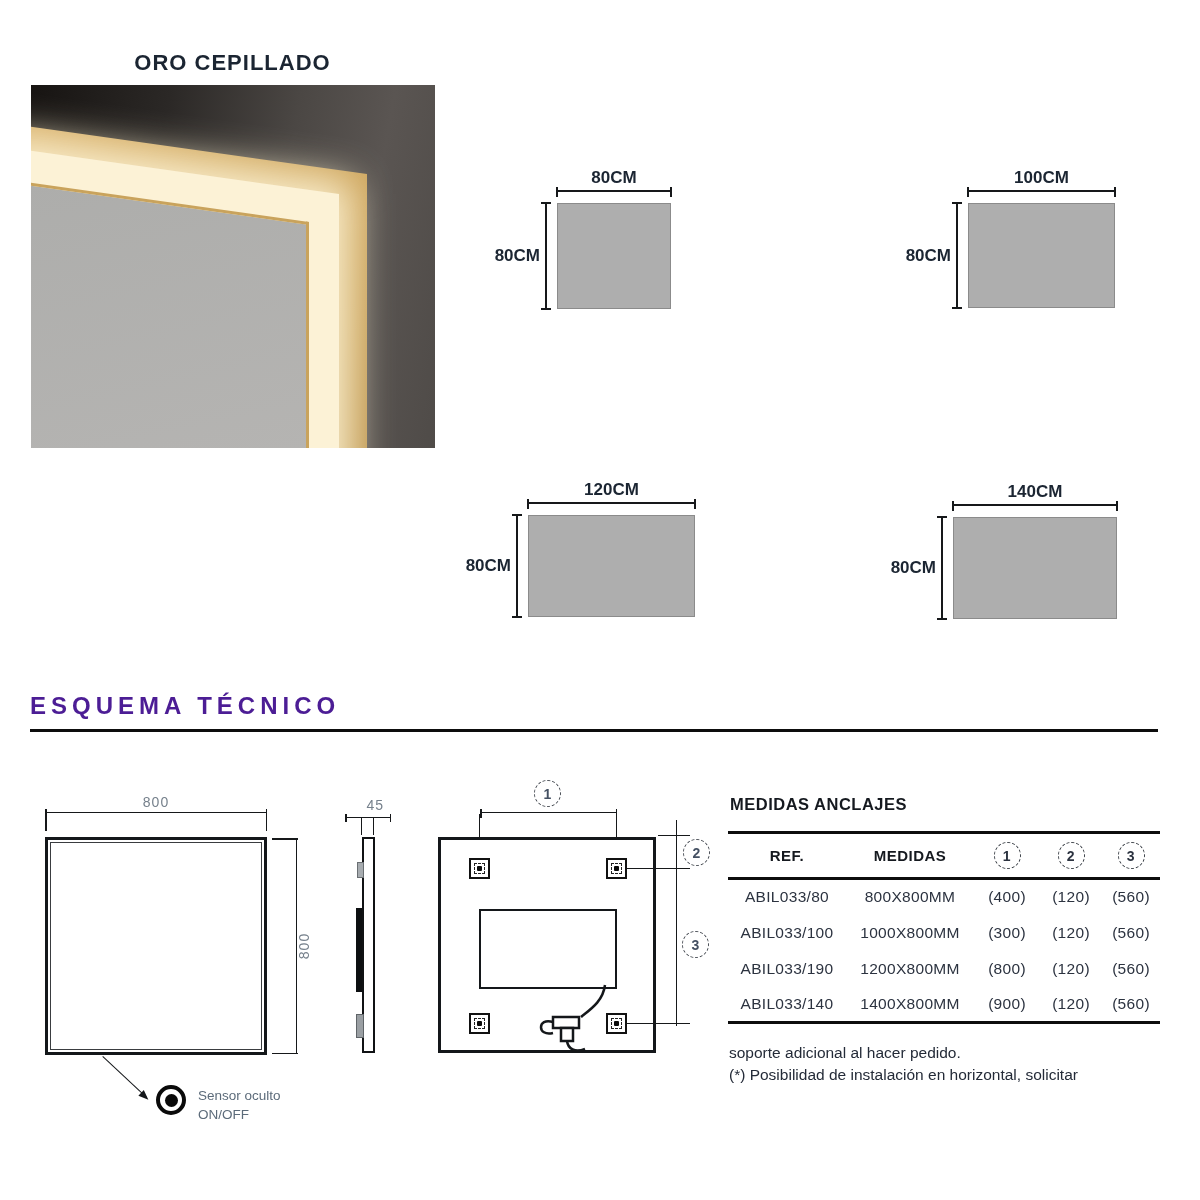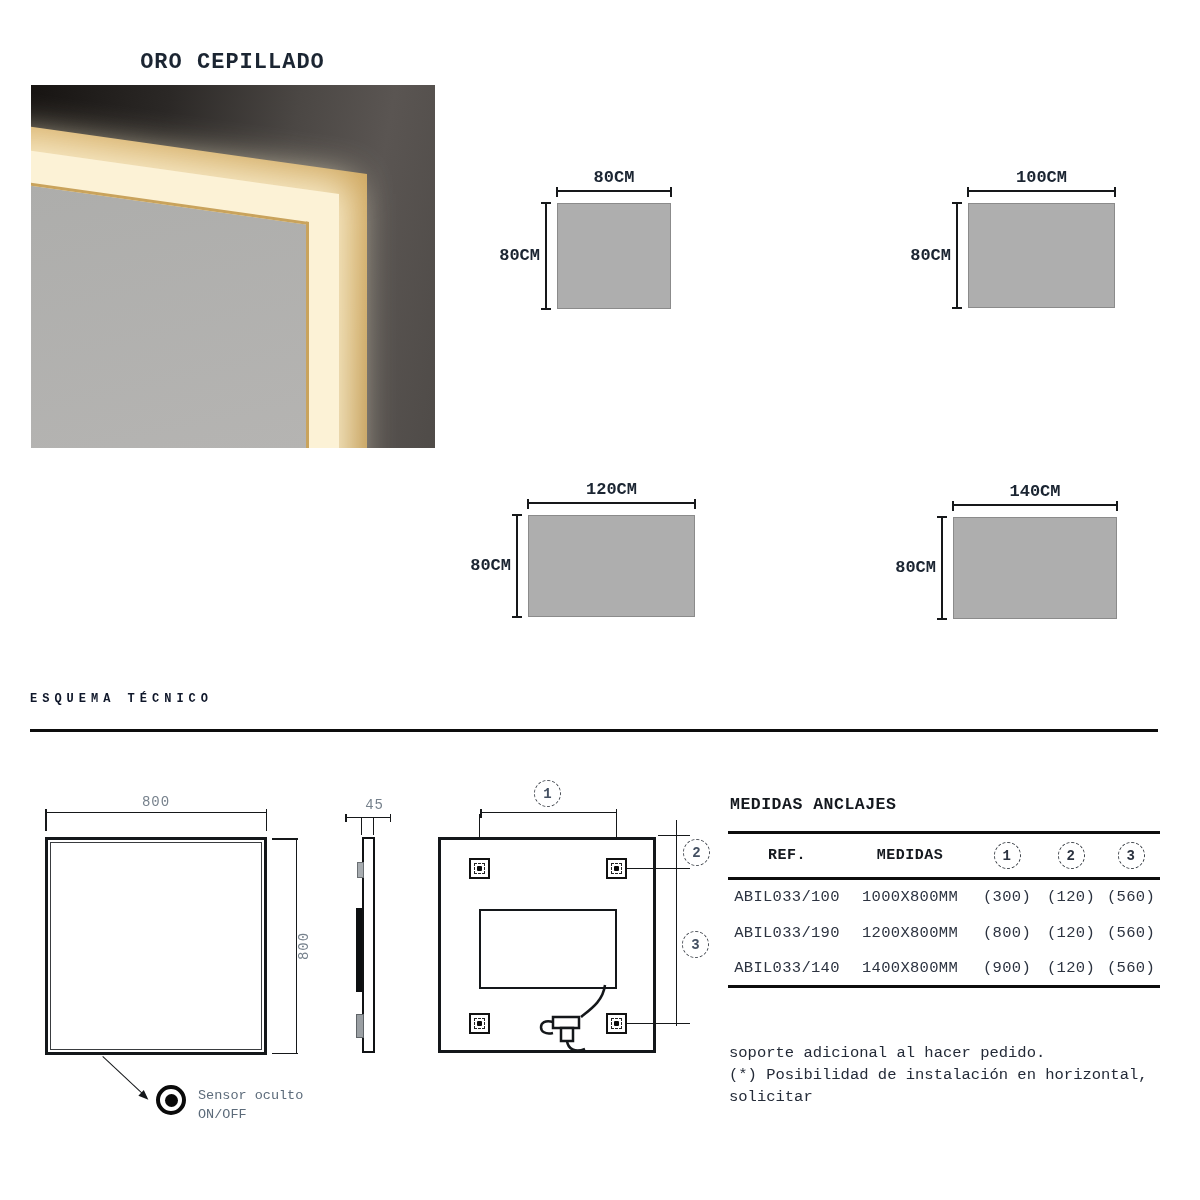--- a/index.html
+++ b/index.html
@@ -1,17 +1,17 @@
 <!DOCTYPE html>
 <html><head>
 <meta charset="utf-8">
 <style>
   html,body{margin:0;padding:0;background:#ffffff;}
   .canvas{position:relative;width:1200px;height:1200px;background:#ffffff;overflow:hidden;
-          font-family:Liberation Mono, monospace;color:#1b2330;border-radius:20px;}
+          font-family:Liberation Sans, sans-serif;color:#1b2330;border-radius:20px;}
 
   
   .finish-title{position:absolute;left:30px;top:50px;width:405px;text-align:center;
                 font-size:22px;font-weight:bold;letter-spacing:1px;color:#1b2532;}
   .photo{position:absolute;left:31px;top:85px;width:404px;height:363px;overflow:hidden;
          background:linear-gradient(100deg,#171412 0%,#2b2826 30%,#4b4744 58%,#5a5552 78%,#4f4b48 100%);}
   .mirror-stack{position:absolute;left:-20px;top:39px;width:356px;height:560px;
                 transform:skewY(8deg);transform-origin:0 0;}
   .m-gold{position:absolute;inset:0;background:linear-gradient(150deg,#d8b069 0%,#c79e54 45%,#a9823d 100%);}
   .m-glow{position:absolute;left:0;top:24px;right:28px;bottom:0;background:#fcf2d6;
@@ -31,22 +31,22 @@
   .dim-h{position:absolute;height:0;border-top:2px solid #16181a;}
   .dim-h::before,.dim-h::after{content:"";position:absolute;width:2px;height:10px;background:#16181a;top:-5px;}
   .dim-h::before{left:-1px}.dim-h::after{right:-1px}
   .sizediag .dim-h{left:var(--rx);top:calc(var(--ry) - 13px);width:var(--rw);}
   .dim-v{position:absolute;width:0;border-left:2px solid #16181a;}
   .dim-v::before,.dim-v::after{content:"";position:absolute;width:10px;height:2px;background:#16181a;left:-6px;}
   .dim-v::before{top:-1px}.dim-v::after{bottom:-1px}
   .sizediag .dim-v{left:calc(var(--rx) - 12px);top:var(--ry);height:var(--rh);}
 
   
-  .section-title{position:absolute;left:30px;top:692px;font-size:12px;font-weight:bold;
-                 letter-spacing:5px;color:#0f172a;}
+  .section-title{position:absolute;left:30px;top:692px;font-size:24px;font-weight:bold;
+                 letter-spacing:5px;color:#4c1d95;}
   .section-rule{position:absolute;left:30px;top:729px;width:1128px;height:3px;background:#0d0d0d;}
 
   
   .tline-h{position:absolute;height:0;border-top:1.5px solid #16181a;}
   .tline-v{position:absolute;width:0;border-left:1.5px solid #16181a;}
   .dimtext{position:absolute;font-size:14px;color:#76818c;letter-spacing:1px;}
 
   
   .fv-square{position:absolute;left:45px;top:837px;width:222px;height:218px;
              border:3px solid #14171a;box-sizing:border-box;background:#fff;}
@@ -250,20 +250,27 @@
       <tr>
         <th>REF.</th>
         <th>MEDIDAS</th>
         <th><span class="hcircle">1</span></th>
         <th><span class="hcircle">2</span></th>
         <th><span class="hcircle">3</span></th>
       </tr>
     </thead>
     <tbody>
       <tr>
+        <td>ABIL033/80</td>
+        <td>800X800MM</td>
+        <td>(400)</td>
+        <td>(120)</td>
+        <td>(560)</td>
+      </tr>
+      <tr>
         <td>ABIL033/100</td>
         <td>1000X800MM</td>
         <td>(300)</td>
         <td>(120)</td>
         <td>(560)</td>
       </tr>
       <tr>
         <td>ABIL033/190</td>
         <td>1200X800MM</td>
         <td>(800)</td>

